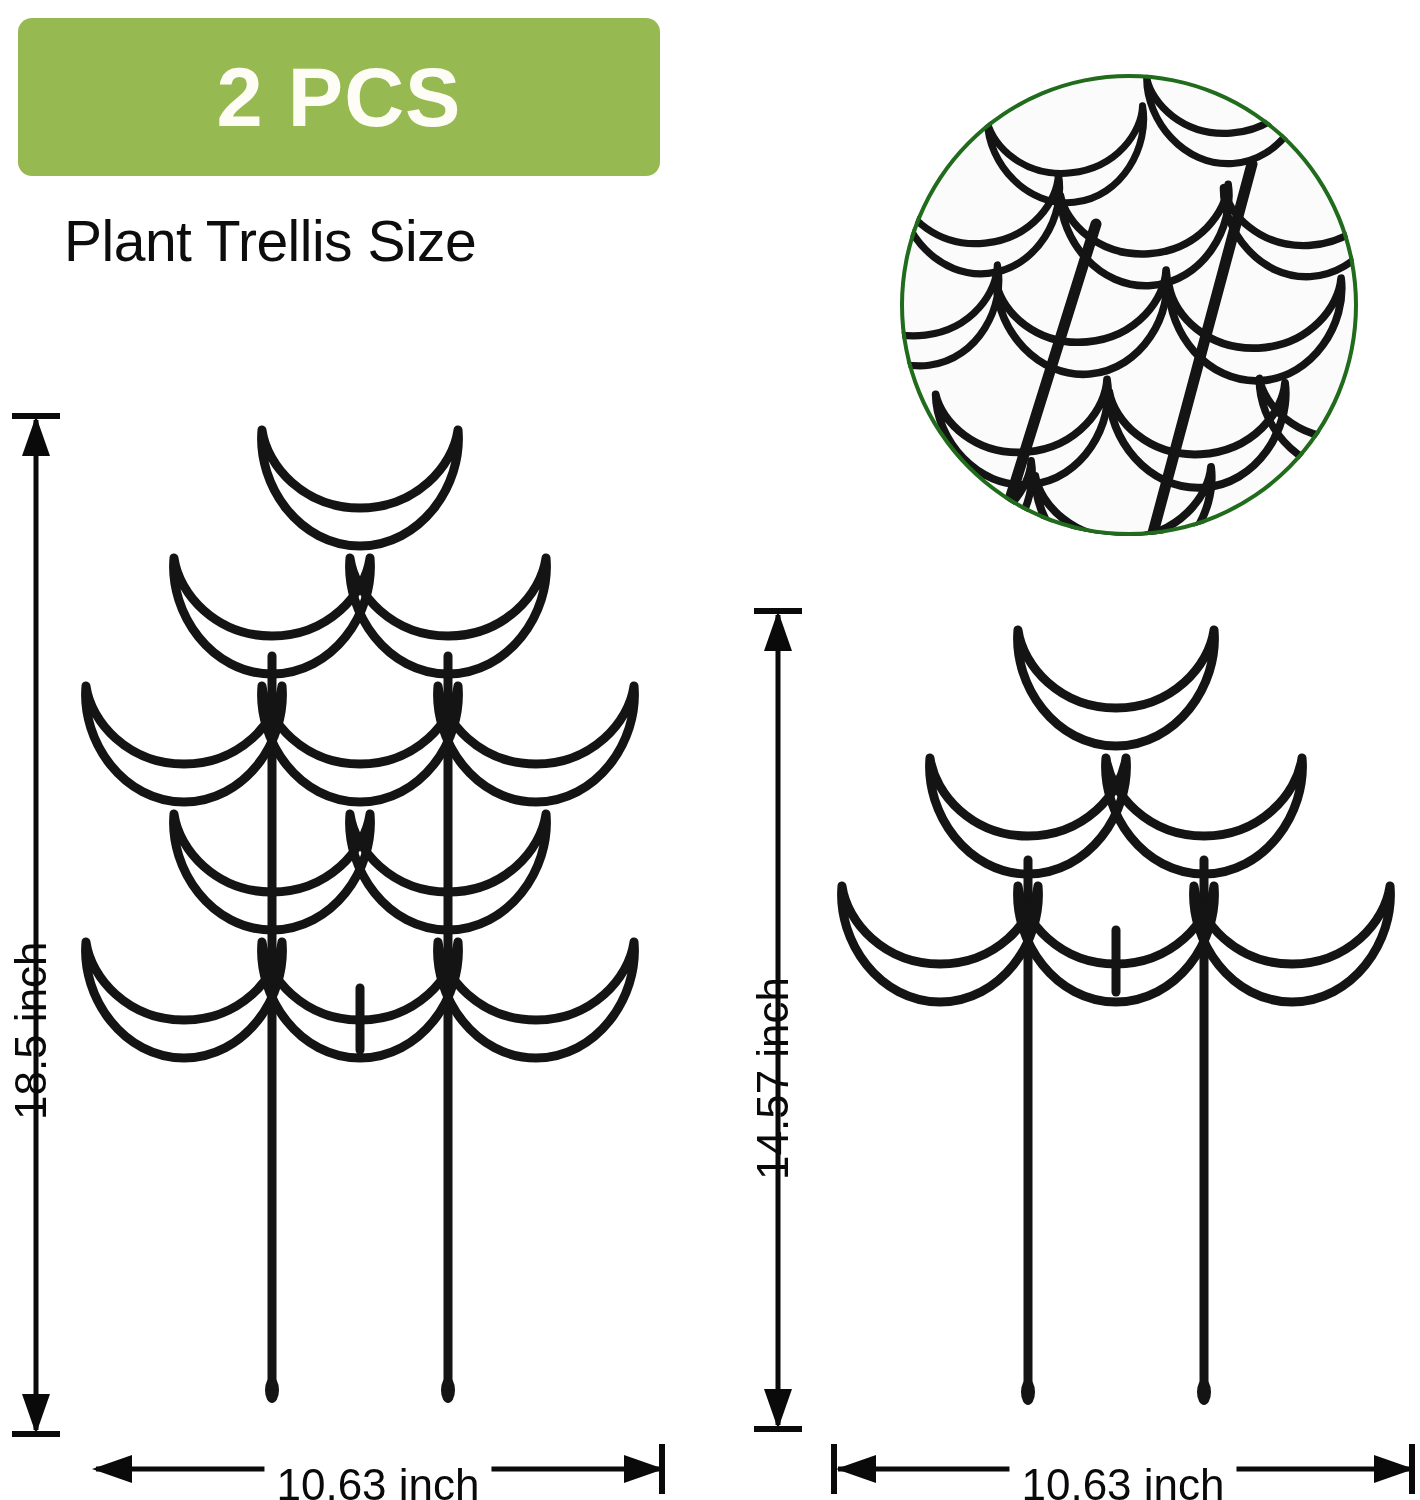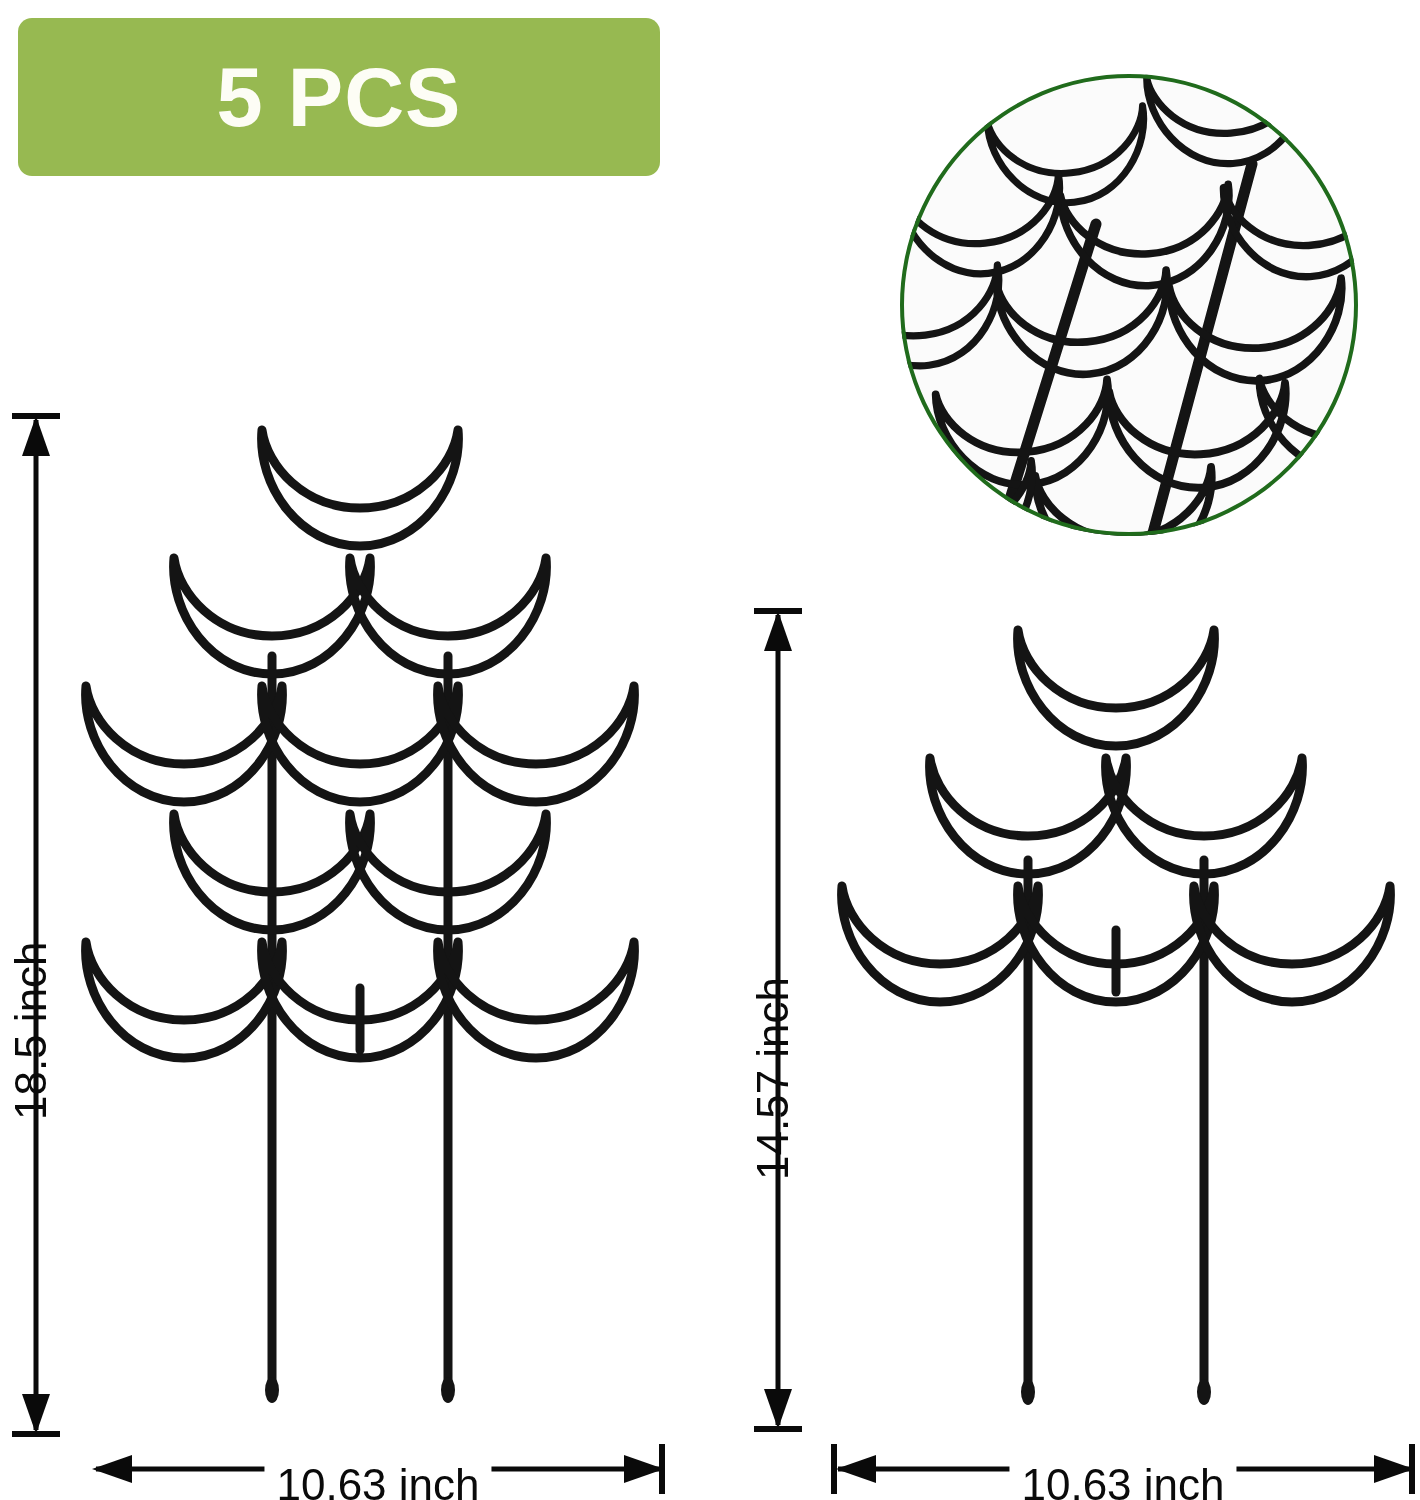--- a/index.html
+++ b/index.html
@@ -133,23 +133,24 @@
     line-height: 1;
     margin-top: 16px;
   }
 </style>
 </head>
 <body>
 
 <div id="stage">
 
   <div class="pcs-badge" style="background: rgb(151, 185, 81);">
-    <span class="pcs-badge-text" style="color: rgb(253, 253, 245);">5 PCS</span>
-  </div>
-
+    <span class="pcs-badge-text" style="color: rgb(253, 253, 245);">2 PCS</span>
+  </div>
+
+  <div class="heading" style="color: rgb(13, 13, 13);">Plant Trellis Size</div>
 
   <div class="circle-inset" style="background: rgb(255, 255, 255);">
     <svg class="circle-art" viewBox="0 0 458 462" xmlns="http://www.w3.org/2000/svg">
       <defs>
 
         <g id="cres-big">
           <path d="M -100,-62
                    C -104,-10 -62,52 0,52
                    C 62,52 104,-10 100,-62
                    C 96,-30 60,14 0,14

